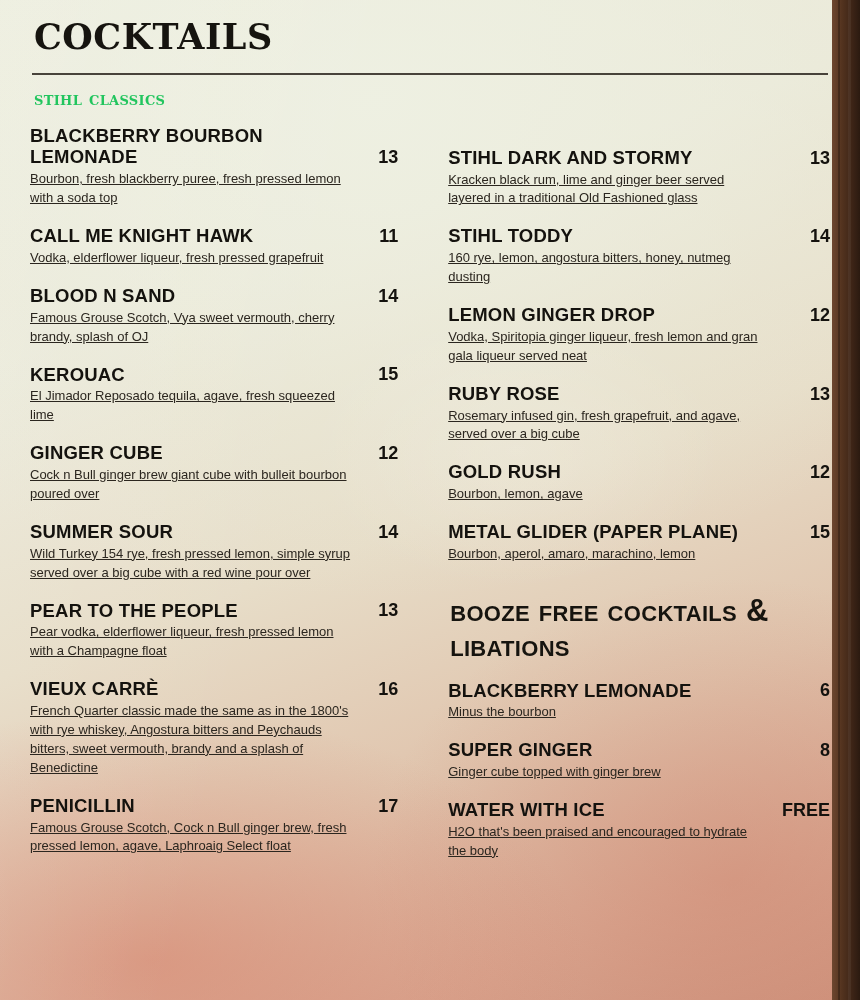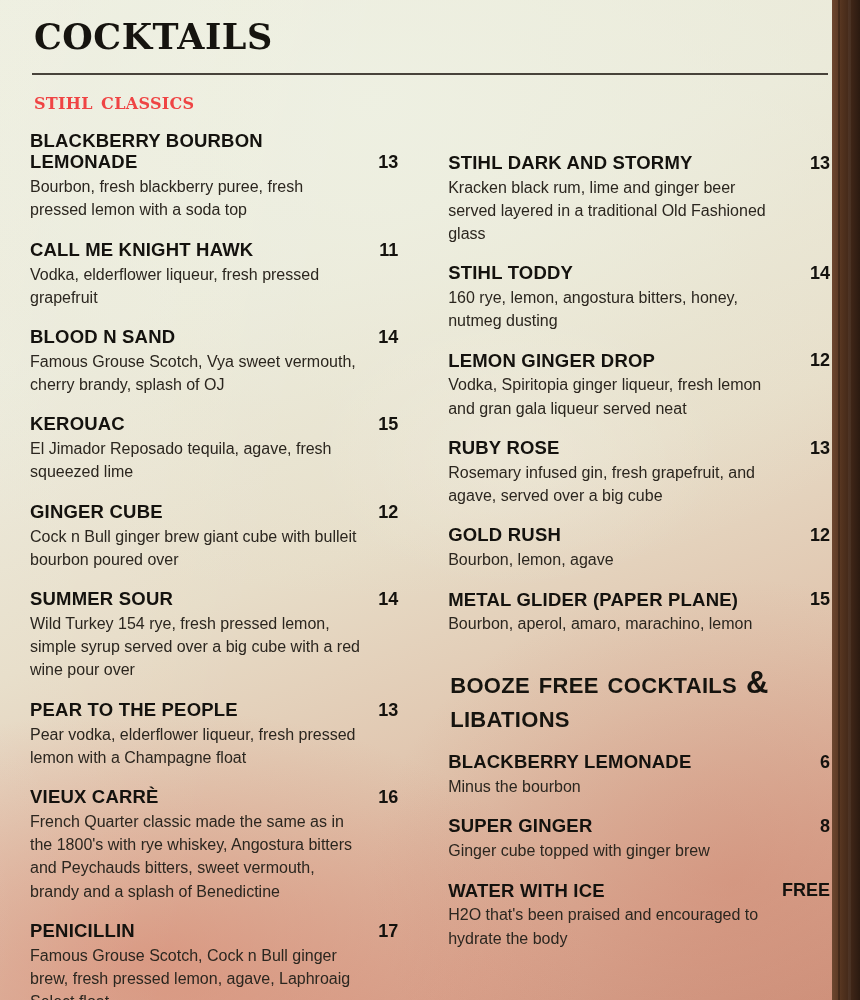--- a/index.html
+++ b/index.html
@@ -74,22 +74,22 @@
   }
   .title-rule {
     height: 2px;
     background: #2a251d;
     margin: 14px 2px 12px 2px;
     opacity: 0.85;
   }
   .section-title {
     font-family: "DejaVu Serif", serif;
     font-weight: 700;
-    font-size: 23px;
-    color: #ef4444;
+    font-size: 19px;
+    color: #22c55e;
     margin: 0 0 16px 4px;
     font-variant: small-caps;
     text-transform: lowercase;
     letter-spacing: 0.3px;
   }
 
   .columns {
     display: flex;
     gap: 26px;
   }
@@ -125,25 +125,26 @@
     font-weight: 700;
     font-size: 18px;
     color: #14120e;
     flex: 0 0 auto;
     min-width: 38px;
     text-align: right;
     padding-top: 1px;
   }
   .item-desc {
     font-family: "Liberation Sans", sans-serif;
-    font-size: 16px;
+    font-size: 13px;
     line-height: 1.45;
     color: #2b261f;
     margin-top: 2px;
     max-width: 330px;
+    text-decoration: underline;
   }
   .col-right .item-desc {
     max-width: 318px;
   }
 
   
   .price-drop .item-price { padding-top: 21px; }
 
   .booze-title {
     font-family: Liberation Sans, sans-serif;

